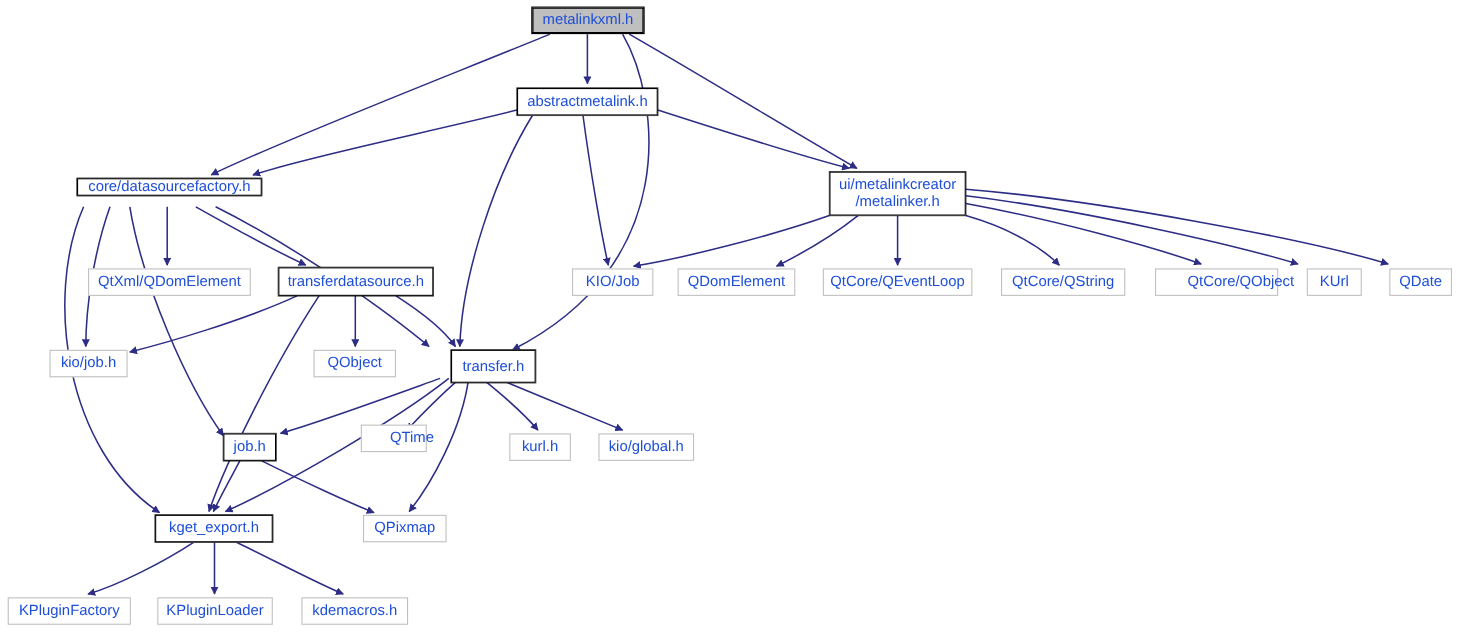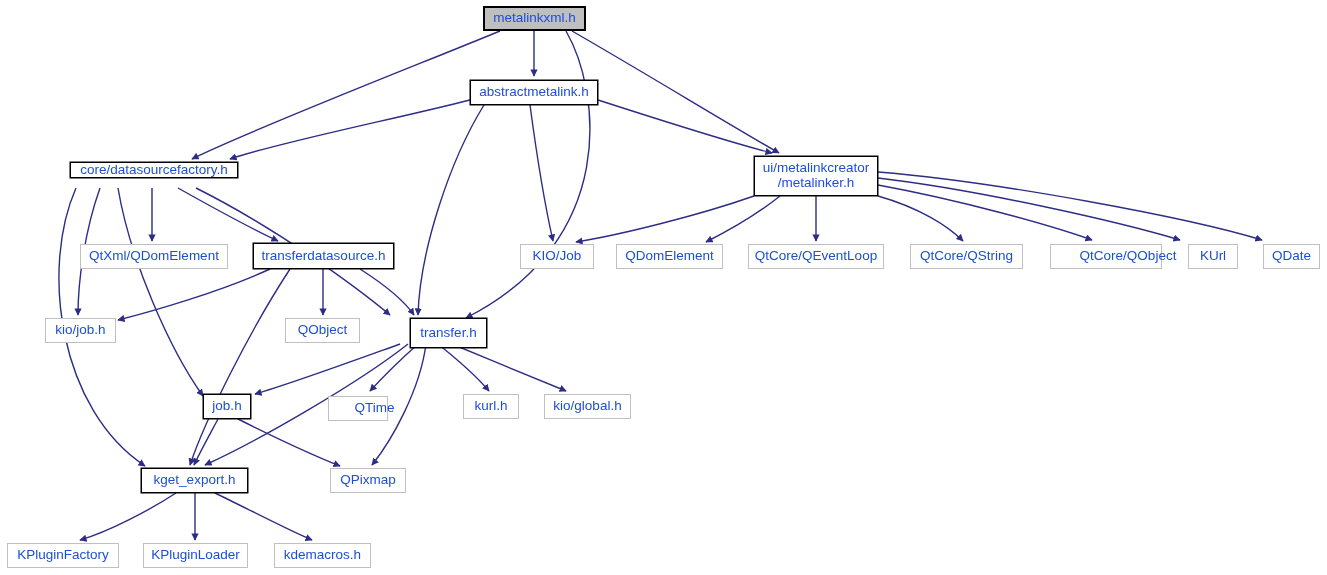--- a/index.html
+++ b/index.html
@@ -74,21 +74,21 @@
       <div class="node leaf" style="left: 616px; top: 244px; width: 107px; height: 25px;">QDomElement</div>
       <div class="node leaf" style="left: 748px; top: 244px; width: 136px; height: 25px;">QtCore/QEventLoop</div>
       <div class="node leaf" style="left: 910px; top: 244px; width: 113px; height: 25px;">QtCore/QString</div>
       <div class="node leaf" style="left: 1050px; top: 244px; width: 112px; height: 25px; padding-left: 44px;">QtCore/QObject</div>
       <div class="node leaf" style="left: 1188px; top: 244px; width: 50px; height: 25px;">KUrl</div>
       <div class="node leaf" style="left: 1263px; top: 244px; width: 57px; height: 25px;">QDate</div>
       <div class="node leaf" style="left: 45px; top: 318px; width: 71px; height: 25px;">kio/job.h</div>
       <div class="node leaf" style="left: 285px; top: 318px; width: 75px; height: 25px;">QObject</div>
       <div class="node hdr" style="left: 386px; top: 318px; width: 77px; height: 30px; margin-left: 24px;">transfer.h</div>
       <div class="node hdr" style="left: 203px; top: 394px; width: 48px; height: 25px;">job.h</div>
-      <div class="node leaf" style="left: 328px; top: 396px; width: 60px; height: 25px; padding-left: 33px;">QTime</div>
+      <div class="node leaf" style="left: 328px; top: 386px; width: 60px; height: 25px; padding-left: 33px;">QTime</div>
       <div class="node leaf" style="left: 463px; top: 394px; width: 56px; height: 25px;">kurl.h</div>
       <div class="node leaf" style="left: 544px; top: 394px; width: 87px; height: 25px; text-align: center;">kio/global.h</div>
       <div class="node hdr" style="left: 141px; top: 468px; width: 107px; height: 25px;">kget_export.h</div>
       <div class="node leaf" style="left: 330px; top: 468px; width: 76px; height: 25px;">QPixmap</div>
       <div class="node leaf" style="left: 7px; top: 543px; width: 112px; height: 25px;">KPluginFactory</div>
       <div class="node leaf" style="left: 143px; top: 543px; width: 105px; height: 25px;">KPluginLoader</div>
       <div class="node leaf" style="left: 274px; top: 543px; width: 97px; height: 25px;">kdemacros.h</div>
     </div>
 </div>
 

